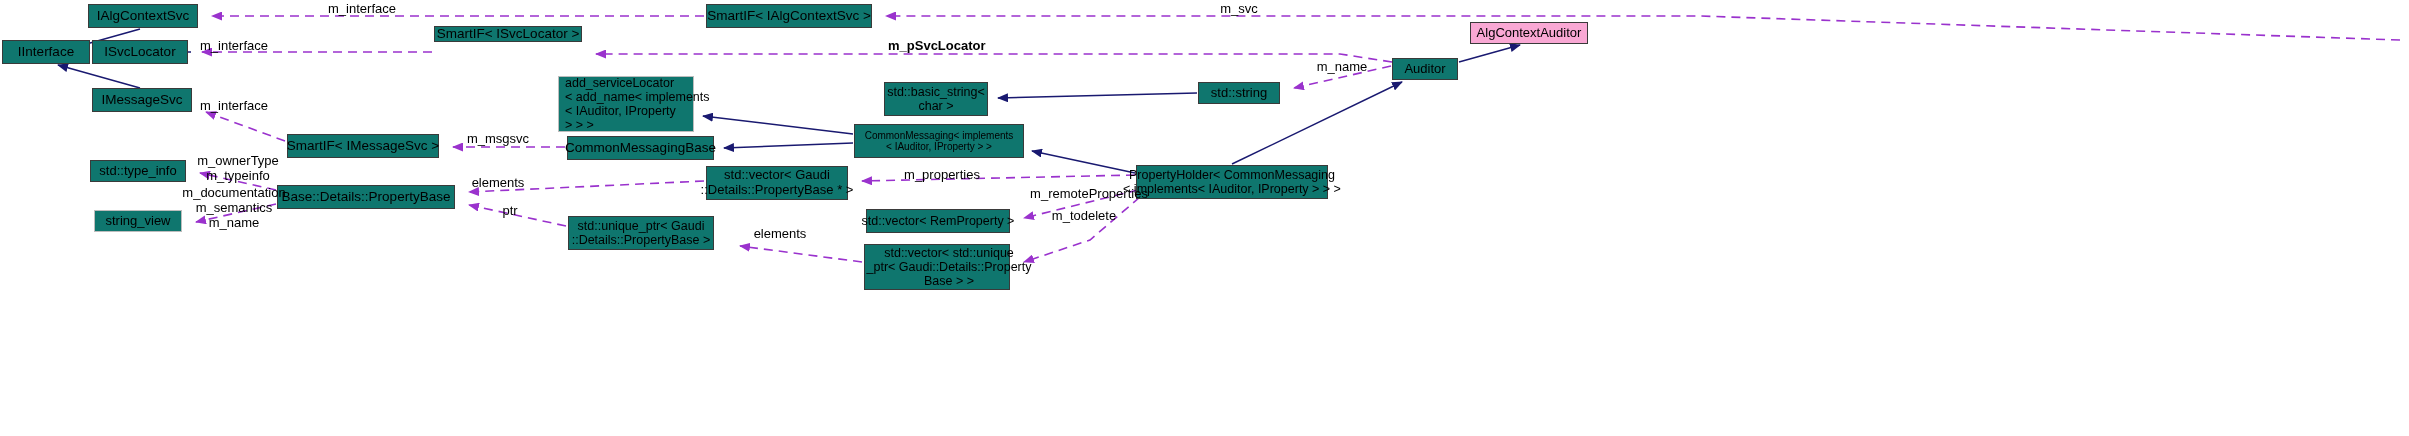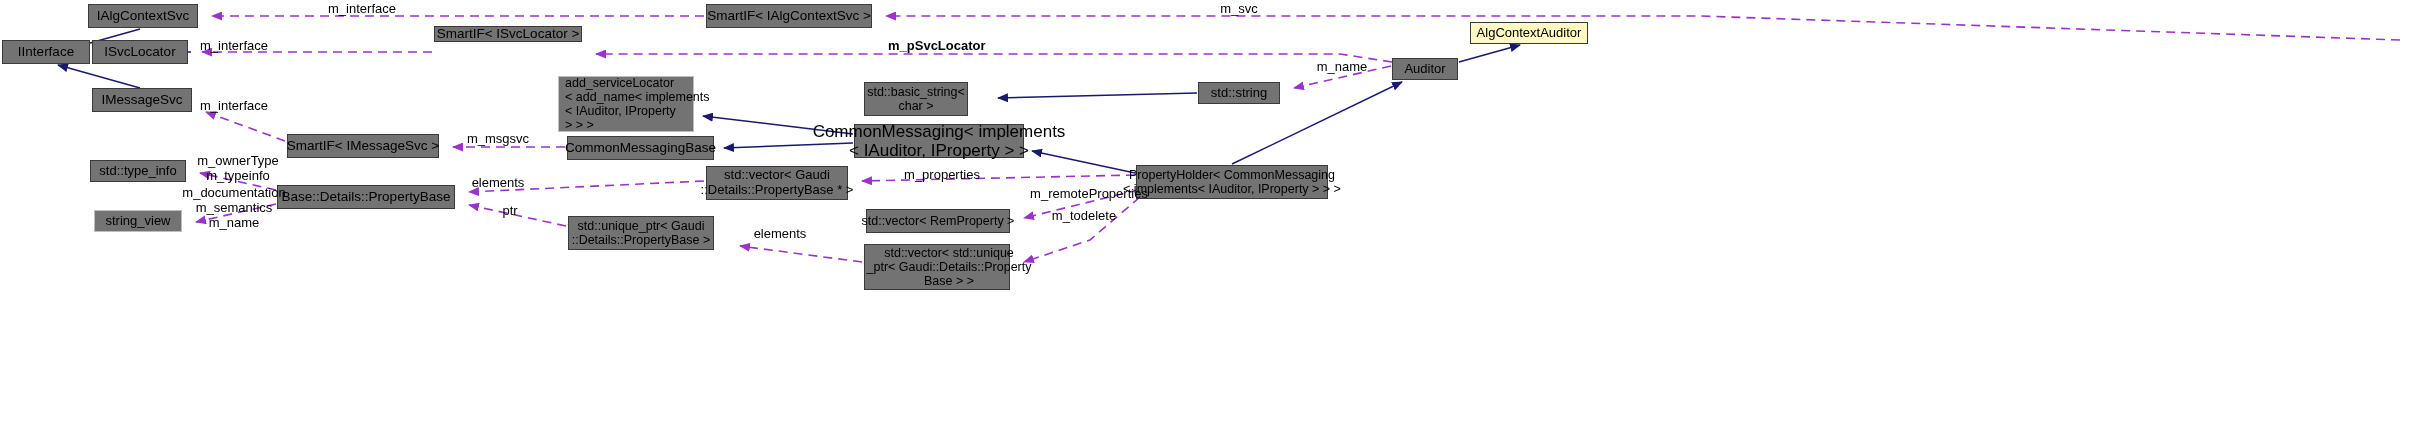--- a/index.html
+++ b/index.html
@@ -19,40 +19,40 @@
     position: absolute;
     left: 0;
     top: 0;
     width: 2409px;
     height: 436px;
     pointer-events: none;
   }
   .node {
     position: absolute;
     box-sizing: border-box;
-    background: #737373;
+    background: #0f766e;
     border: 1px solid #404040;
     display: flex;
     align-items: center;
     justify-content: center;
     text-align: center;
     font-size: 13.5px;
     color: #000000;
     line-height: 1.12;
     white-space: pre;
     z-index: 5;
   }
   .node.thick {
     border: 1.6px solid #3a3a3a;
   }
   .node.light {
     border: 1px solid #bdbdbd;
   }
   .node.highlight {
-    background: #fef9c3;
+    background: #f9a8d4;
     border: 1.6px solid #3a3a3a;
   }
   .node.leftalign {
     justify-content: flex-start;
     text-align: left;
     padding-left: 6px;
   }
   .edge-label {
     position: absolute;
     font-size: 13px;
@@ -165,24 +165,24 @@
 
   <div class="node thick" style="left:568px;top:216px;width:146px;height:34px;font-size:12.5px;">std::unique_ptr&lt; Gaudi
 ::Details::PropertyBase &gt;</div>
 
   <div class="node thick" style="left:864px;top:244px;width:146px;height:46px;font-size:12.5px;padding-left:24px;">std::vector&lt; std::unique
 _ptr&lt; Gaudi::Details::Property
 Base &gt; &gt;</div>
 
   <div class="node thick" style="left:866px;top:209px;width:144px;height:24px;font-size:12.5px;">std::vector&lt; RemProperty &gt;</div>
 
-  <div class="node thick" style="left:864px;top:82px;width:104px;height:34px;font-size:12.5px;">std::basic_string&lt;
+  <div class="node thick" style="left:884px;top:82px;width:104px;height:34px;font-size:12.5px;">std::basic_string&lt;
 char &gt;</div>
 
-  <div class="node thick" style="left:854px;top:124px;width:170px;height:34px;font-size:17px;">CommonMessaging&lt; implements
+  <div class="node thick" style="left:854px;top:124px;width:170px;height:34px;font-size:10px;">CommonMessaging&lt; implements
 &lt; IAuditor, IProperty &gt; &gt;</div>
 
   <div class="node thick" style="left:1198px;top:82px;width:82px;height:22px;font-size:13px;">std::string</div>
 
   <div class="node thick" style="left:1136px;top:165px;width:192px;height:34px;font-size:12.5px;">PropertyHolder&lt; CommonMessaging
 &lt; implements&lt; IAuditor, IProperty &gt; &gt; &gt;</div>
 
   <div class="node thick" style="left:1392px;top:58px;width:66px;height:22px;font-size:13px;">Auditor</div>
 
   <div class="node highlight" style="left:1470px;top:22px;width:118px;height:22px;font-size:13px;">AlgContextAuditor</div>

